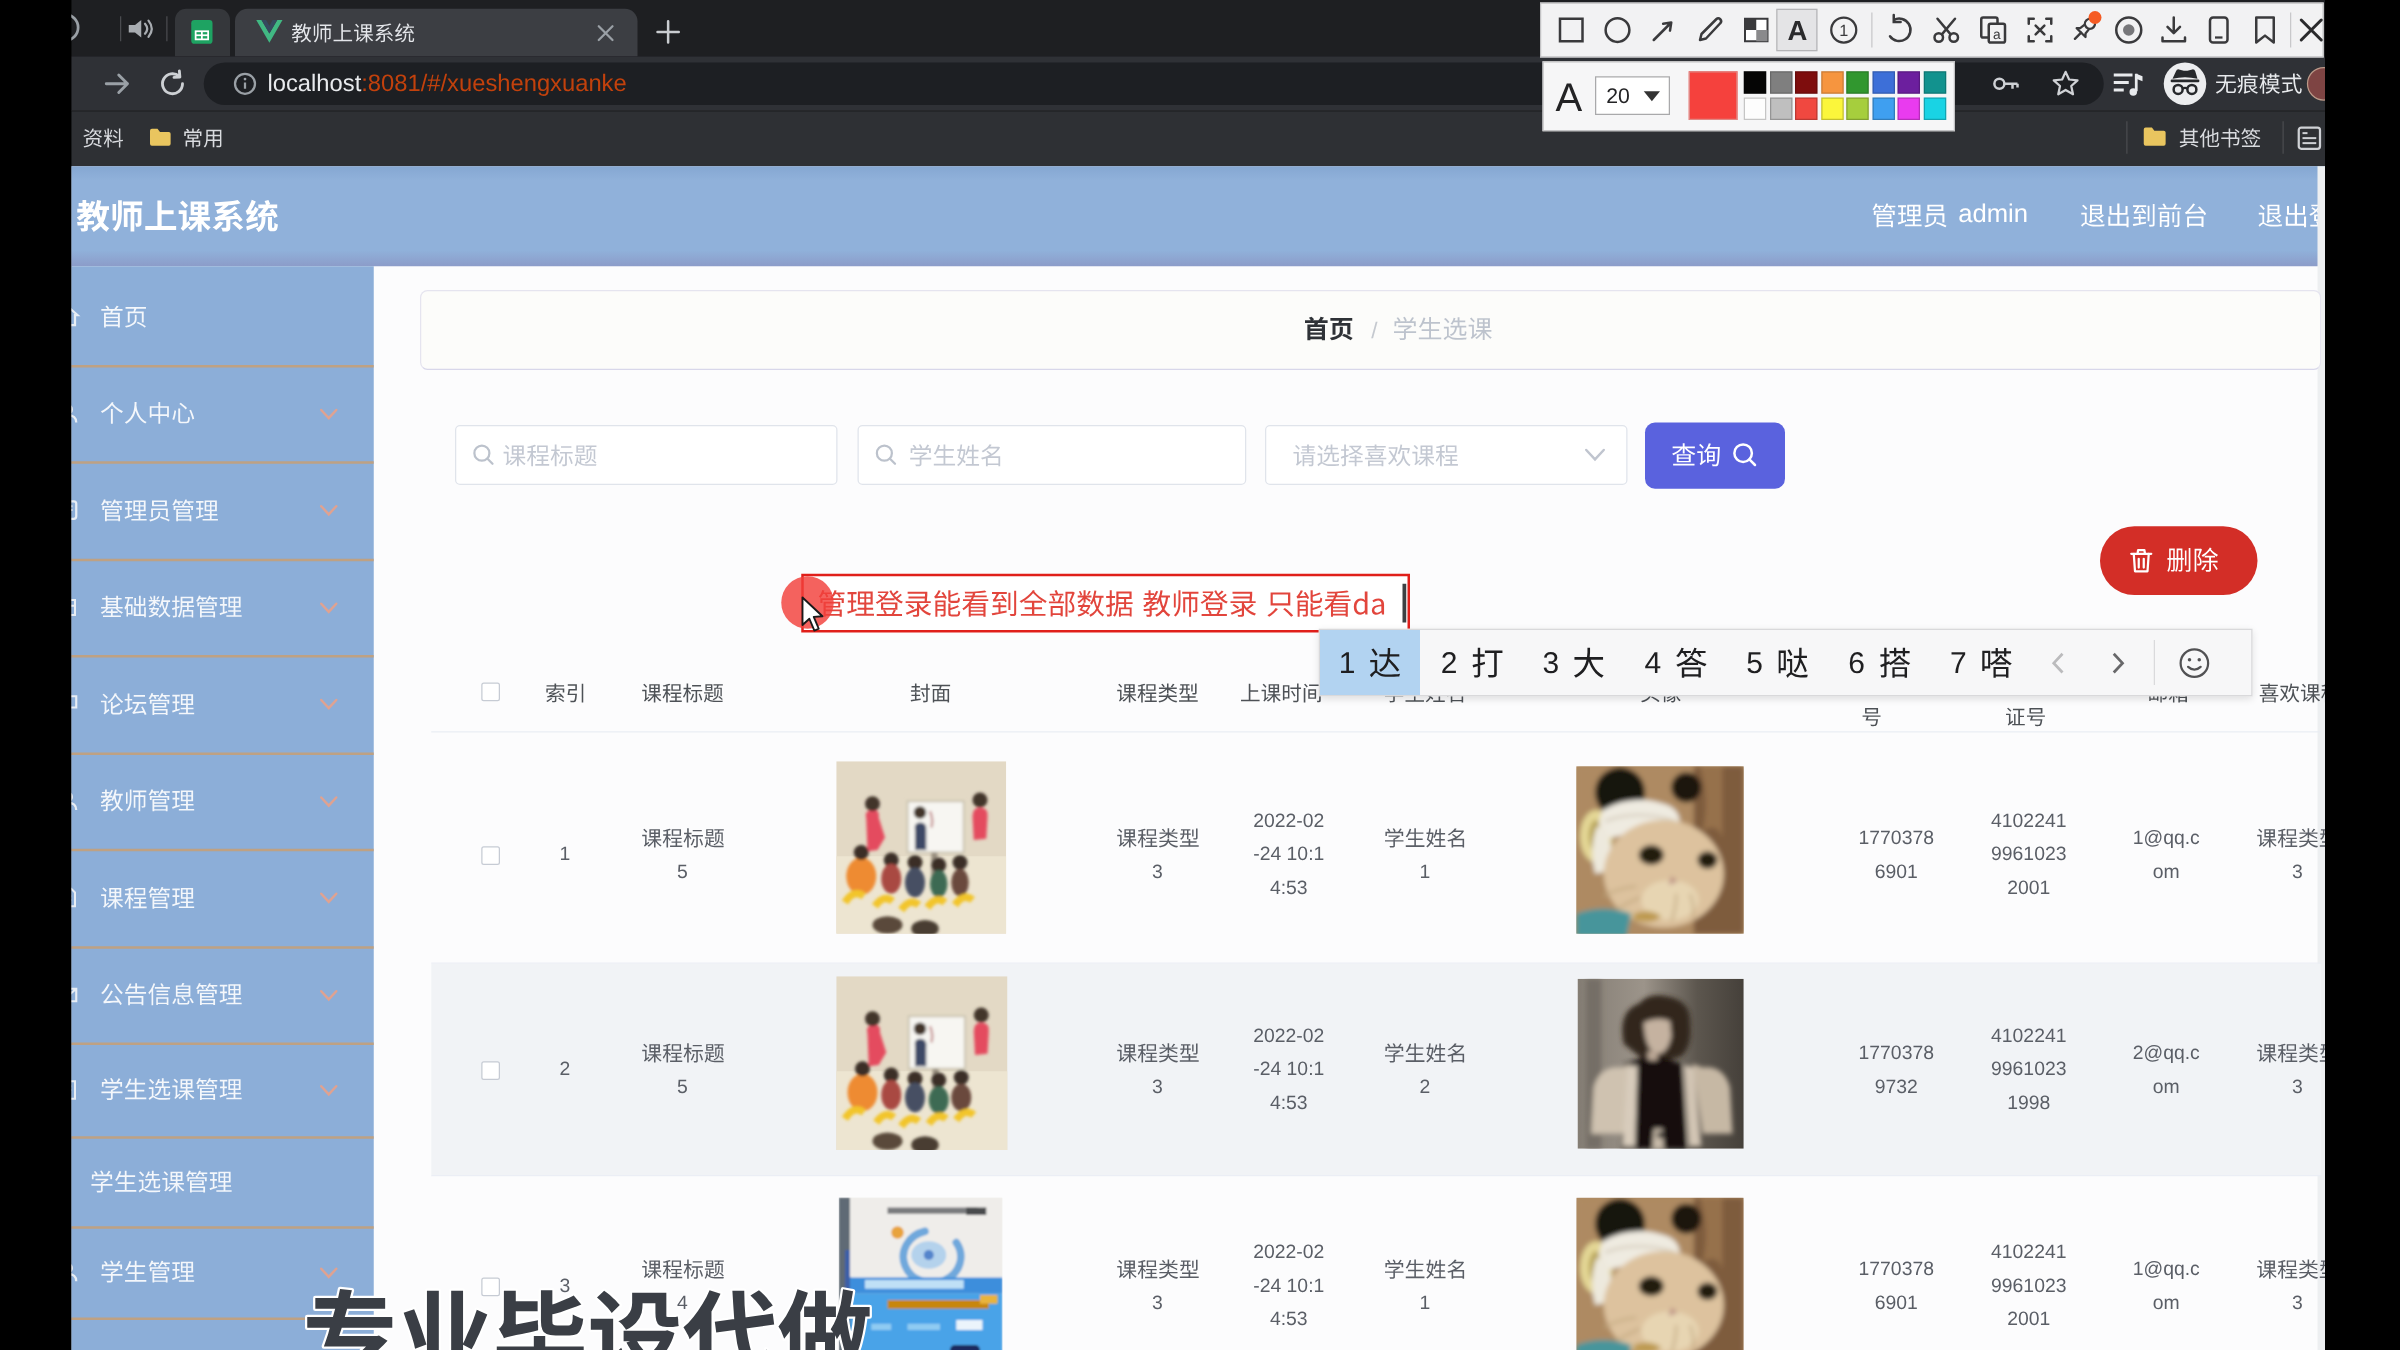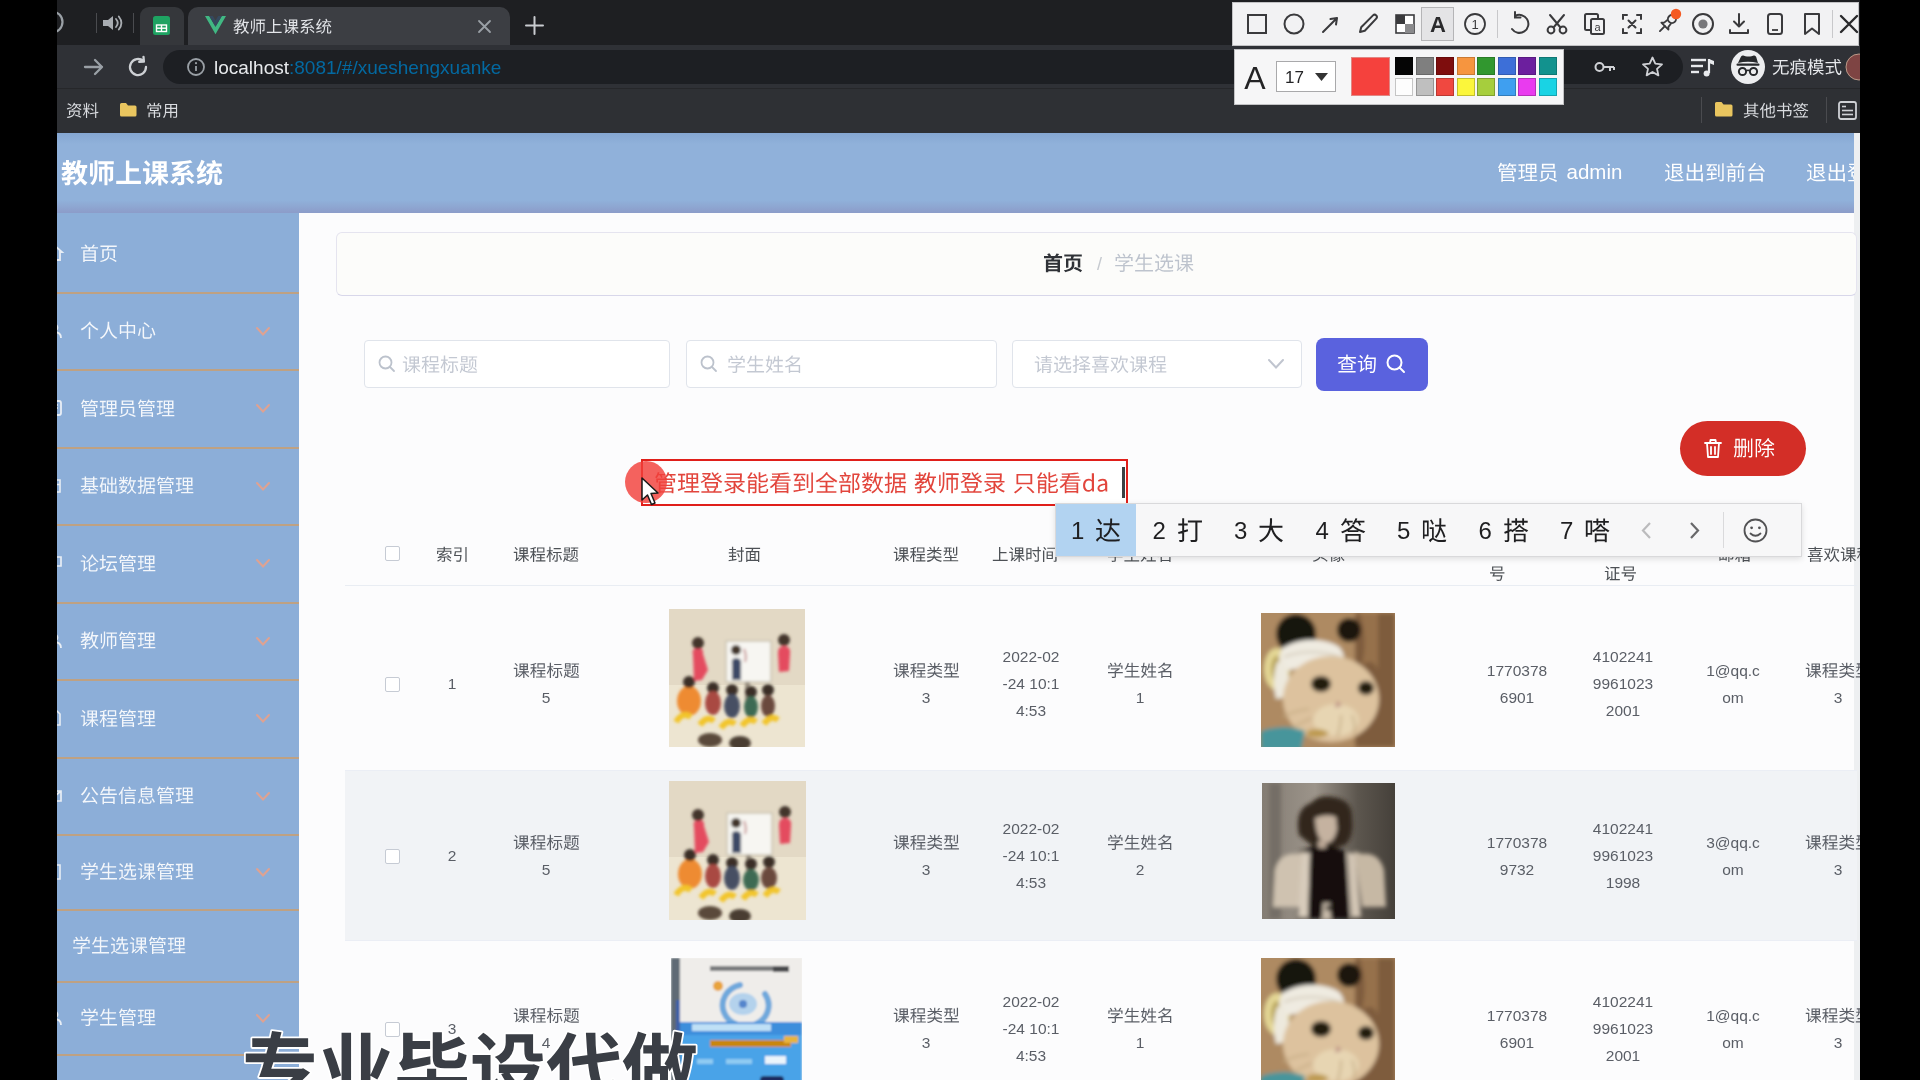--- a/index.html
+++ b/index.html
@@ -162,21 +162,21 @@
     </svg>
 <svg style="position:absolute;left:127px;top:56px;overflow:visible;" width="22" height="22" viewBox="0 0 22 22">
       <path d="M19 11 a8 8 0 1 1 -2.6 -5.9 M16.5 0.8 L16.9 5.6 L12.2 5.9" stroke="#CDD0D4" stroke-width="2.3" fill="none" stroke-linecap="round" stroke-linejoin="round"></path>
     </svg>
 <div style="position:absolute;left:163px;top:50px;width:1520px;height:34px;background:#1D1F23;border-radius:17px;"></div>
 <svg style="position:absolute;left:187px;top:58px;overflow:visible;" width="18" height="18" viewBox="0 0 18 18">
       <circle cx="9" cy="9" r="8" fill="none" stroke="#9AA0A6" stroke-width="1.8"></circle>
       <line x1="9" y1="8" x2="9" y2="13" stroke="#9AA0A6" stroke-width="1.8"></line>
       <circle cx="9" cy="5.2" r="1.1" fill="#9AA0A6"></circle>
     </svg>
-<div style="position:absolute;left:214px;top:67px;transform:translateY(-50%);font-family:'Liberation Sans', sans-serif;font-size:19px;font-weight:400;color:#E8EAED;white-space:nowrap;line-height:21px;"><span style="color:#E8EAED">localhost</span><span style="color:#0369a1">:8081/#/xueshengxuanke</span></div>
+<div style="position:absolute;left:214px;top:67px;transform:translateY(-50%);font-family:'Liberation Sans', sans-serif;font-size:19px;font-weight:400;color:#E8EAED;white-space:nowrap;line-height:21px;"><span style="color:#E8EAED">localhost</span><span style="color:#c2410c">:8081/#/xueshengxuanke</span></div>
 <svg style="position:absolute;left:1594px;top:58px;overflow:visible;" width="22" height="18" viewBox="0 0 22 18">
       <circle cx="5.5" cy="9" r="4" fill="none" stroke="#CFD1D5" stroke-width="2"></circle>
       <line x1="9.5" y1="9" x2="20" y2="9" stroke="#CFD1D5" stroke-width="2"></line>
       <line x1="16" y1="9" x2="16" y2="13" stroke="#CFD1D5" stroke-width="2"></line>
       <line x1="20" y1="9" x2="20" y2="12" stroke="#CFD1D5" stroke-width="2"></line>
     </svg>
 <svg style="position:absolute;left:1642px;top:56px;overflow:visible;" width="21" height="21" viewBox="0 0 21 21">
       <path d="M10.5 1.5 L13.3 7.6 L20 8.3 L15 12.8 L16.4 19.4 L10.5 16 L4.6 19.4 L6 12.8 L1 8.3 L7.7 7.6 Z" fill="none" stroke="#CFD1D5" stroke-width="1.8" stroke-linejoin="round"></path>
     </svg>
 <svg style="position:absolute;left:1690px;top:57px;overflow:visible;" width="26" height="21" viewBox="0 0 26 21">
@@ -306,21 +306,21 @@
 <svg style="position:absolute;left:1799px;top:11px;overflow:visible;z-index:41;" width="26" height="26" viewBox="0 0 26 26">
       <path d="M6 3 L20 3 L20 23 L13 17.5 L6 23 Z" fill="none" stroke="#3A3A3C" stroke-width="2" stroke-linejoin="round"></path>
     </svg>
 <div style="position:absolute;left:1832px;top:10px;width:1px;height:28px;background:#C8C8CA;z-index:41;"></div>
 <svg style="position:absolute;left:1837px;top:12px;overflow:visible;z-index:41;" width="24" height="24" viewBox="0 0 24 24">
       <path d="M4 4 L20 20 M20 4 L4 20" stroke="#2A2A2C" stroke-width="2.4" stroke-linecap="round" fill="none"></path>
     </svg>
 <div style="position:absolute;left:1234px;top:49px;width:330px;height:56px;background:#F6F6F7;border:1px solid #C2C2C4;box-sizing:border-box;z-index:40;"></div>
 <div style="position:absolute;left:1255px;top:78px;transform:translate(-50%,-50%);font-family:'Liberation Sans', sans-serif;font-size:32px;font-weight:400;color:#232325;white-space:nowrap;line-height:34px;z-index:41;">A</div>
 <div style="position:absolute;left:1276px;top:61px;width:60px;height:31px;background:#fff;border:1px solid #A9A9AB;box-sizing:border-box;z-index:41;"></div>
-<div style="position:absolute;left:1285px;top:77px;transform:translateY(-50%);font-family:'Liberation Sans', sans-serif;font-size:17px;font-weight:400;color:#232325;white-space:nowrap;line-height:19px;z-index:42;">17</div>
+<div style="position:absolute;left:1285px;top:77px;transform:translateY(-50%);font-family:'Liberation Sans', sans-serif;font-size:17px;font-weight:400;color:#232325;white-space:nowrap;line-height:19px;z-index:42;">20</div>
 <svg style="position:absolute;left:1315px;top:73px;overflow:visible;z-index:42;" width="13" height="8" viewBox="0 0 13 8">
       <path d="M0 0 L13 0 L6.5 8 Z" fill="#333"></path>
     </svg>
 <div style="position:absolute;left:1351px;top:57px;width:39px;height:39px;background:#F5413D;border:1px solid #E08784;box-sizing:border-box;z-index:41;"></div>
 <div style="position:absolute;left:1395.0px;top:57px;width:18px;height:18px;background:#050505;border:1px solid rgba(0,0,0,.18);box-sizing:border-box;z-index:41;"></div>
 <div style="position:absolute;left:1415.5px;top:57px;width:18px;height:18px;background:#7F7F7F;border:1px solid rgba(0,0,0,.18);box-sizing:border-box;z-index:41;"></div>
 <div style="position:absolute;left:1436.0px;top:57px;width:18px;height:18px;background:#7E0D0D;border:1px solid rgba(0,0,0,.18);box-sizing:border-box;z-index:41;"></div>
 <div style="position:absolute;left:1456.5px;top:57px;width:18px;height:18px;background:#F6953F;border:1px solid rgba(0,0,0,.18);box-sizing:border-box;z-index:41;"></div>
 <div style="position:absolute;left:1477.0px;top:57px;width:18px;height:18px;background:#31972F;border:1px solid rgba(0,0,0,.18);box-sizing:border-box;z-index:41;"></div>
 <div style="position:absolute;left:1497.5px;top:57px;width:18px;height:18px;background:#3D6FD8;border:1px solid rgba(0,0,0,.18);box-sizing:border-box;z-index:41;"></div>
@@ -788,21 +788,21 @@
         <use href="#r59d3" transform="translate(33.4 0) scale(0.08350 -0.08350)"></use>
         <use href="#r540d" transform="translate(50.1 0) scale(0.08350 -0.08350)"></use>
       </g>
     </svg>
 <div style="position:absolute;left:1140px;top:869.5px;transform:translate(-50%,-50%);font-family:'Liberation Sans', sans-serif;font-size:15.5px;font-weight:400;color:#5A5E66;white-space:nowrap;line-height:17.5px;">2</div>
 <div style="position:absolute;left:1517px;top:842.5px;transform:translate(-50%,-50%);font-family:'Liberation Sans', sans-serif;font-size:15.5px;font-weight:400;color:#5A5E66;white-space:nowrap;line-height:17.5px;">1770378</div>
 <div style="position:absolute;left:1517px;top:869.5px;transform:translate(-50%,-50%);font-family:'Liberation Sans', sans-serif;font-size:15.5px;font-weight:400;color:#5A5E66;white-space:nowrap;line-height:17.5px;">9732</div>
 <div style="position:absolute;left:1623px;top:829px;transform:translate(-50%,-50%);font-family:'Liberation Sans', sans-serif;font-size:15.5px;font-weight:400;color:#5A5E66;white-space:nowrap;line-height:17.5px;">4102241</div>
 <div style="position:absolute;left:1623px;top:856px;transform:translate(-50%,-50%);font-family:'Liberation Sans', sans-serif;font-size:15.5px;font-weight:400;color:#5A5E66;white-space:nowrap;line-height:17.5px;">9961023</div>
 <div style="position:absolute;left:1623px;top:883px;transform:translate(-50%,-50%);font-family:'Liberation Sans', sans-serif;font-size:15.5px;font-weight:400;color:#5A5E66;white-space:nowrap;line-height:17.5px;">1998</div>
-<div style="position:absolute;left:1733px;top:842.5px;transform:translate(-50%,-50%);font-family:'Liberation Sans', sans-serif;font-size:15.5px;font-weight:400;color:#5A5E66;white-space:nowrap;line-height:17.5px;">3@qq.c</div>
+<div style="position:absolute;left:1733px;top:842.5px;transform:translate(-50%,-50%);font-family:'Liberation Sans', sans-serif;font-size:15.5px;font-weight:400;color:#5A5E66;white-space:nowrap;line-height:17.5px;">2@qq.c</div>
 <div style="position:absolute;left:1733px;top:869.5px;transform:translate(-50%,-50%);font-family:'Liberation Sans', sans-serif;font-size:15.5px;font-weight:400;color:#5A5E66;white-space:nowrap;line-height:17.5px;">om</div>
 <svg style="position:absolute;left:1804.6px;top:833.0px;overflow:visible;" width="69" height="19">
       <g transform="translate(0 15.7)" fill="#5A5E66">
         <use href="#r8bfe" transform="translate(0.0 0) scale(0.08350 -0.08350)"></use>
         <use href="#r7a0b" transform="translate(16.7 0) scale(0.08350 -0.08350)"></use>
         <use href="#r7c7b" transform="translate(33.4 0) scale(0.08350 -0.08350)"></use>
         <use href="#r578b" transform="translate(50.1 0) scale(0.08350 -0.08350)"></use>
       </g>
     </svg>
 <div style="position:absolute;left:1838px;top:869.5px;transform:translate(-50%,-50%);font-family:'Liberation Sans', sans-serif;font-size:15.5px;font-weight:400;color:#5A5E66;white-space:nowrap;line-height:17.5px;">3</div>

